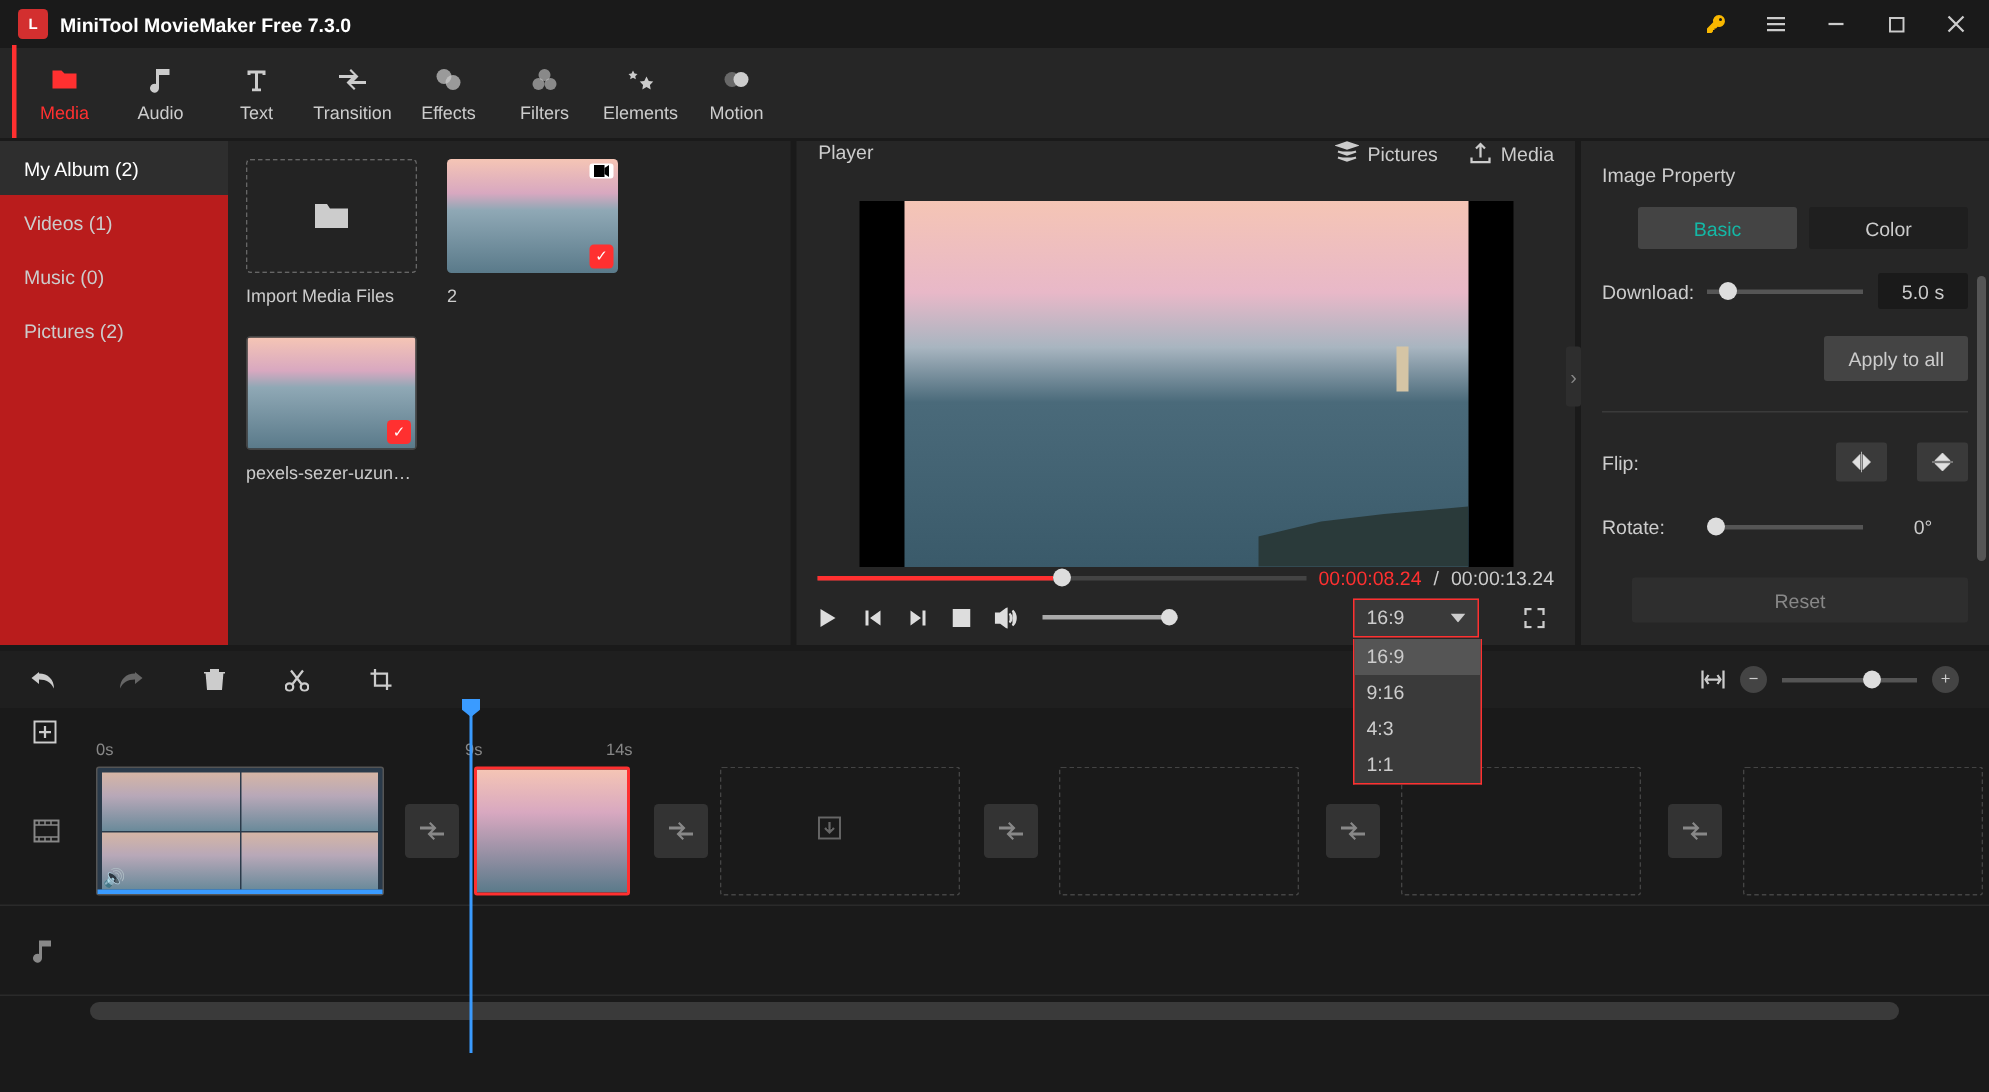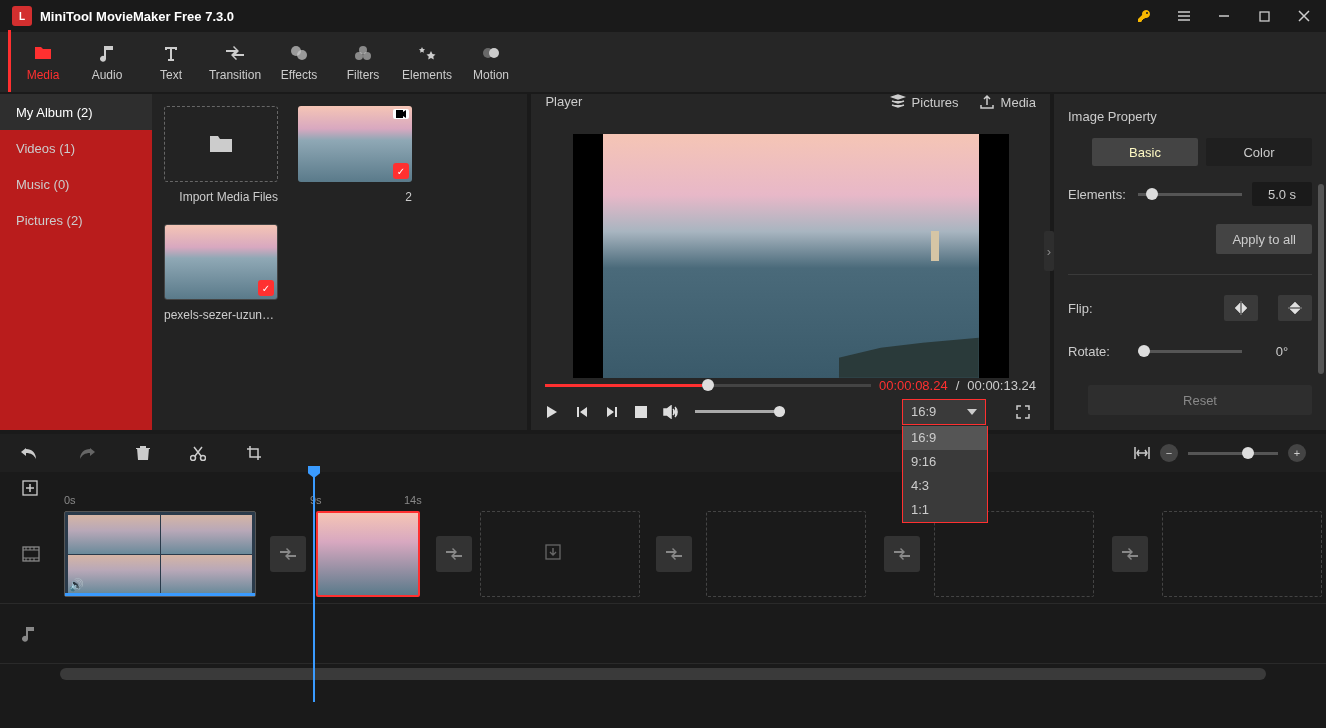--- a/index.html
+++ b/index.html
@@ -32,21 +32,21 @@
 .media-main { flex: 1; background: #232323; }
 .media-search-row { height: 36px; display: flex; align-items: center; padding: 0 12px; background: #2e2e2e; gap: 8px; }
 .search-input { background: transparent; border: none; color: #ccc; outline: none; flex: 1; font-size: 13px; }
 .search-input::placeholder { color: #888; }
 .download-link { color: #ccc; font-size: 13px; margin-left: auto; display: flex; align-items: center; gap: 6px; }
 .media-grid { padding: 12px; display: flex; flex-wrap: wrap; gap: 20px; }
 .media-item { width: 114px; display: flex; flex-direction: column; align-items: center; gap: 8px; }
 .media-thumb { width: 114px; height: 76px; border-radius: 3px; position: relative; }
 .import-thumb { border: 1px dashed #666; display: flex; align-items: center; justify-content: center; }
 .folder-icon { font-size: 24px; color: #ccc; }
-.media-label { font-size: 12px; color: #ccc; text-align: right; white-space: nowrap; overflow: hidden; text-overflow: ellipsis; width: 114px; }
+.media-label { font-size: 12px; color: #ccc; text-align: left; white-space: nowrap; overflow: hidden; text-overflow: ellipsis; width: 114px; }
 .thumb-badge { position: absolute; top: 3px; right: 3px; background: #fff; border-radius: 2px; padding: 1px 3px; font-size: 9px; color: #000; }
 .thumb-check { position: absolute; bottom: 3px; right: 3px; background: #ff3030; border-radius: 3px; width: 16px; height: 16px; display: flex; align-items: center; justify-content: center; color: #fff; font-size: 10px; }
 .thumb-img1 { background: linear-gradient(to bottom, #f5c5b5 0%, #d8a8c0 30%, #8fa8b5 45%, #5a7a8a 100%); }
 
 
 .player-panel { width: 524px; margin-left: 4px; background: #262626; display: flex; flex-direction: column; }
 .player-header { height: 44px; display: flex; align-items: flex-start; padding: 0 14px; }
 .player-title { color: #ccc; font-size: 13px; }
 .player-actions { margin-left: auto; display: flex; gap: 20px; }
 .player-action { display: flex; align-items: center; gap: 6px; color: #ccc; cursor: pointer; }
@@ -71,21 +71,21 @@
 .aspect-dropdown { position: absolute; top: 26px; left: -1px; width: 86px; background: #3a3a3a; border: 1px solid #ff3030; border-top: none; z-index: 10; }
 .aspect-option { height: 24px; display: flex; align-items: center; padding: 0 8px; color: #ccc; cursor: pointer; }
 .aspect-option.selected { background: #555; }
 .fullscreen-btn { width: 26px; height: 26px; display: flex; align-items: center; justify-content: center; color: #ccc; cursor: pointer; margin-left: 8px; }
 
 
 .props-panel { flex: 1; margin-left: 4px; background: #262626; padding: 0; position: relative; }
 .props-header { height: 44px; display: flex; align-items: center; padding: 0 14px; color: #ccc; }
 .props-tabs { display: flex; gap: 8px; padding: 0 14px; }
 .props-tab { height: 28px; width: 106px; display: flex; align-items: center; justify-content: center; color: #ccc; background: #1f1f1f; cursor: pointer; border-radius: 2px; }
-.props-tab.active { background: #444; color: #fef9c3; margin-left: 24px; }
+.props-tab.active { background: #444; color: #14b8a6; margin-left: 24px; }
 .props-body { padding: 16px 14px; display: flex; flex-direction: column; gap: 18px; }
 .prop-row { display: flex; align-items: center; }
 .prop-label { width: 70px; color: #ccc; font-size: 13px; }
 .prop-slider { flex: 1; height: 3px; background: #555; position: relative; margin-right:10px; }
 .prop-slider-thumb { position: absolute; top: -5px; width: 12px; height: 12px; background: #ddd; border-radius: 50%; }
 .prop-value { width: 60px; height: 24px; background: #1a1a1a; display: flex; align-items: center; justify-content: center; color: #ccc; border-radius: 2px; }
 .apply-btn { height: 30px; padding: 0 16px; background: #444; color: #ccc; display: flex; align-items: center; justify-content: center; border-radius: 2px; cursor: pointer; align-self: flex-end; }
 .flip-btn { width: 34px; height: 26px; background: #3a3a3a; display: flex; align-items: center; justify-content: center; margin-left: 20px; border-radius: 2px; cursor: pointer; }
 .divider { height: 1px; background: #3a3a3a; margin: 2px 0; }
 .reset-btn { width: 224px; height: 30px; background: #2e2e2e; color: #888; display: flex; align-items: center; justify-content: center; border-radius: 2px; cursor: pointer; margin: 6px 14px 0 auto; }
@@ -386,21 +386,21 @@
     <div class="props-tabs">
       <div class="props-tab active">
           <span>Basic</span>
         </div>
       <div class="props-tab">
           <span>Color</span>
         </div>
     </div>
     <div class="props-body">
       <div class="prop-row">
-        <div class="prop-label">Elements:</div>
+        <div class="prop-label">Download:</div>
         <div class="prop-slider">
             <div class="prop-slider-thumb" style="left:8%"></div>
           </div>
         <div class="prop-value">5.0 s</div>
       </div>
       <div class="apply-btn">
           <span>Apply to all</span>
         </div>
       <div class="divider"></div>
       <div class="prop-row">

